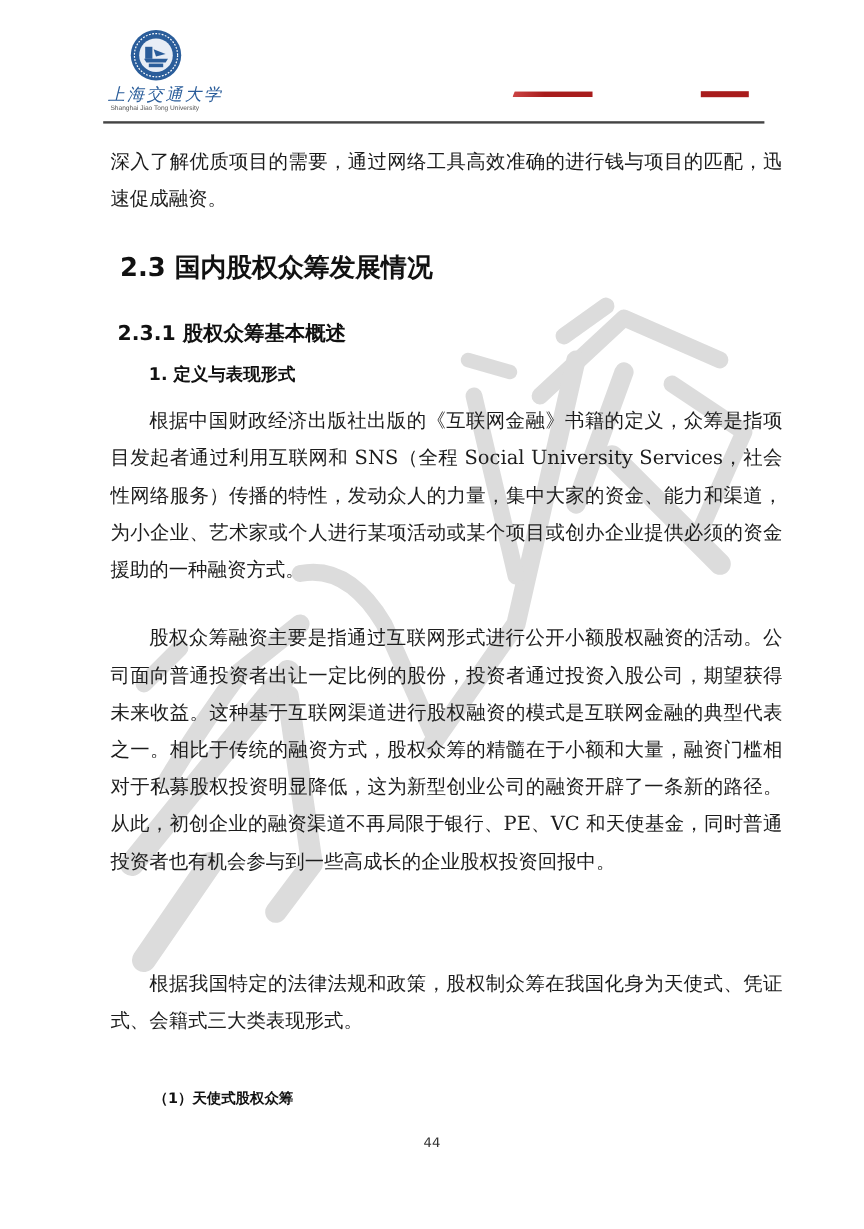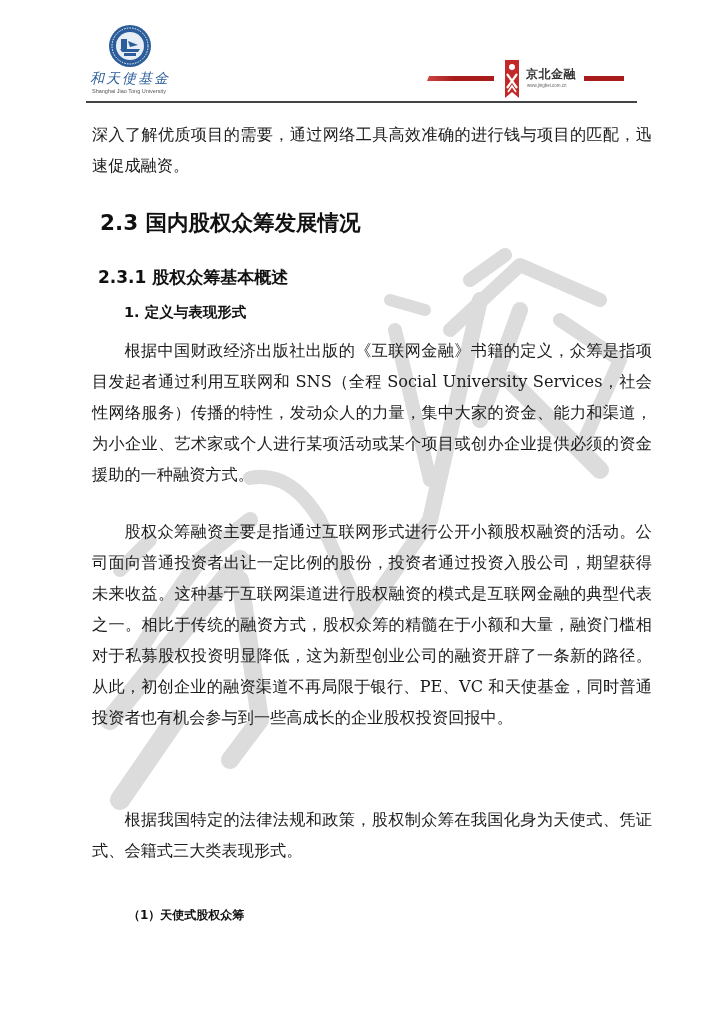--- a/index.html
+++ b/index.html
@@ -241,35 +241,25 @@
     <div class="sjtu-logo">
       <svg class="sjtu-seal" viewBox="0 0 44 44" xmlns="http://www.w3.org/2000/svg">
         <circle cx="22" cy="22" r="21" fill="#2a5d9a"></circle>
         <circle cx="22" cy="22" r="18" fill="none" stroke="#ffffff" stroke-width="1" stroke-dasharray="1.5 1.2"></circle>
         <circle cx="22" cy="22" r="14" fill="#e8eef6"></circle>
         <rect x="13" y="15" width="6" height="10" fill="#2a5d9a"></rect>
         <path d="M12 25 L32 25 L30 28 L14 28 Z" fill="#2a5d9a"></path>
         <path d="M20 17 L30 21 L22 23 Z" fill="#2a5d9a"></path>
         <rect x="16" y="29" width="12" height="3" fill="#2a5d9a"></rect>
       </svg>
-      <div class="sjtu-name-cn">和天使基金</div>
+      <div class="sjtu-name-cn">上海交通大学</div>
       <div class="sjtu-name-en">Shanghai Jiao Tong University</div>
     </div>
 
     <div class="jb-bar-left"></div>
-    <div class="jb-logo">
-      <svg class="jb-seal" viewBox="0 0 20 42" xmlns="http://www.w3.org/2000/svg">
-        <path d="M3 2 L17 2 L17 40 L10 34 L3 40 Z" fill="#c22a2a"></path>
-        <circle cx="10" cy="9" r="3" fill="#ffffff"></circle>
-        <path d="M5 16 L15 30 M15 16 L5 30" stroke="#ffffff" stroke-width="2.2"></path>
-        <path d="M6 34 L10 28 L14 34" stroke="#ffffff" stroke-width="1.6" fill="none"></path>
-      </svg>
-      <div class="jb-name">京北金融</div>
-      <div class="jb-url">www.jingbei.com.cn</div>
-    </div>
     <div class="jb-bar-right"></div>
 
     <div class="header-rule"></div>
   </div>
 
   <div class="content">
     <p class="para" style="top:115px;">深入了解优质项目的需要，通过网络工具高效准确的进行钱与项目的匹配，迅速促成融资。</p>
 
     <h2 class="h2">2.3 国内股权众筹发展情况</h2>
 
@@ -279,14 +269,15 @@
 
     <p class="para indent" style="top:331px;">根据中国财政经济出版社出版的《互联网金融》书籍的定义，众筹是指项目发起者通过利用互联网和 SNS（全程 Social University Services，社会性网络服务）传播的特性，发动众人的力量，集中大家的资金、能力和渠道，为小企业、艺术家或个人进行某项活动或某个项目或创办企业提供必须的资金援助的一种融资方式。</p>
 
     <p class="para indent" style="top:512px;">股权众筹融资主要是指通过互联网形式进行公开小额股权融资的活动。公司面向普通投资者出让一定比例的股份，投资者通过投资入股公司，期望获得未来收益。这种基于互联网渠道进行股权融资的模式是互联网金融的典型代表之一。相比于传统的融资方式，股权众筹的精髓在于小额和大量，融资门槛相对于私募股权投资明显降低，这为新型创业公司的融资开辟了一条新的路径。从此，初创企业的融资渠道不再局限于银行、PE、VC 和天使基金，同时普通投资者也有机会参与到一些高成长的企业股权投资回报中。</p>
 
     <p class="para indent" style="top:800px;">根据我国特定的法律法规和政策，股权制众筹在我国化身为天使式、凭证式、会籍式三大类表现形式。</p>
 
     <h4 class="h4b">（1）天使式股权众筹</h4>
   </div>
 
+  <div class="page-number">44</div>
 
 </div>
 
 </body></html>

